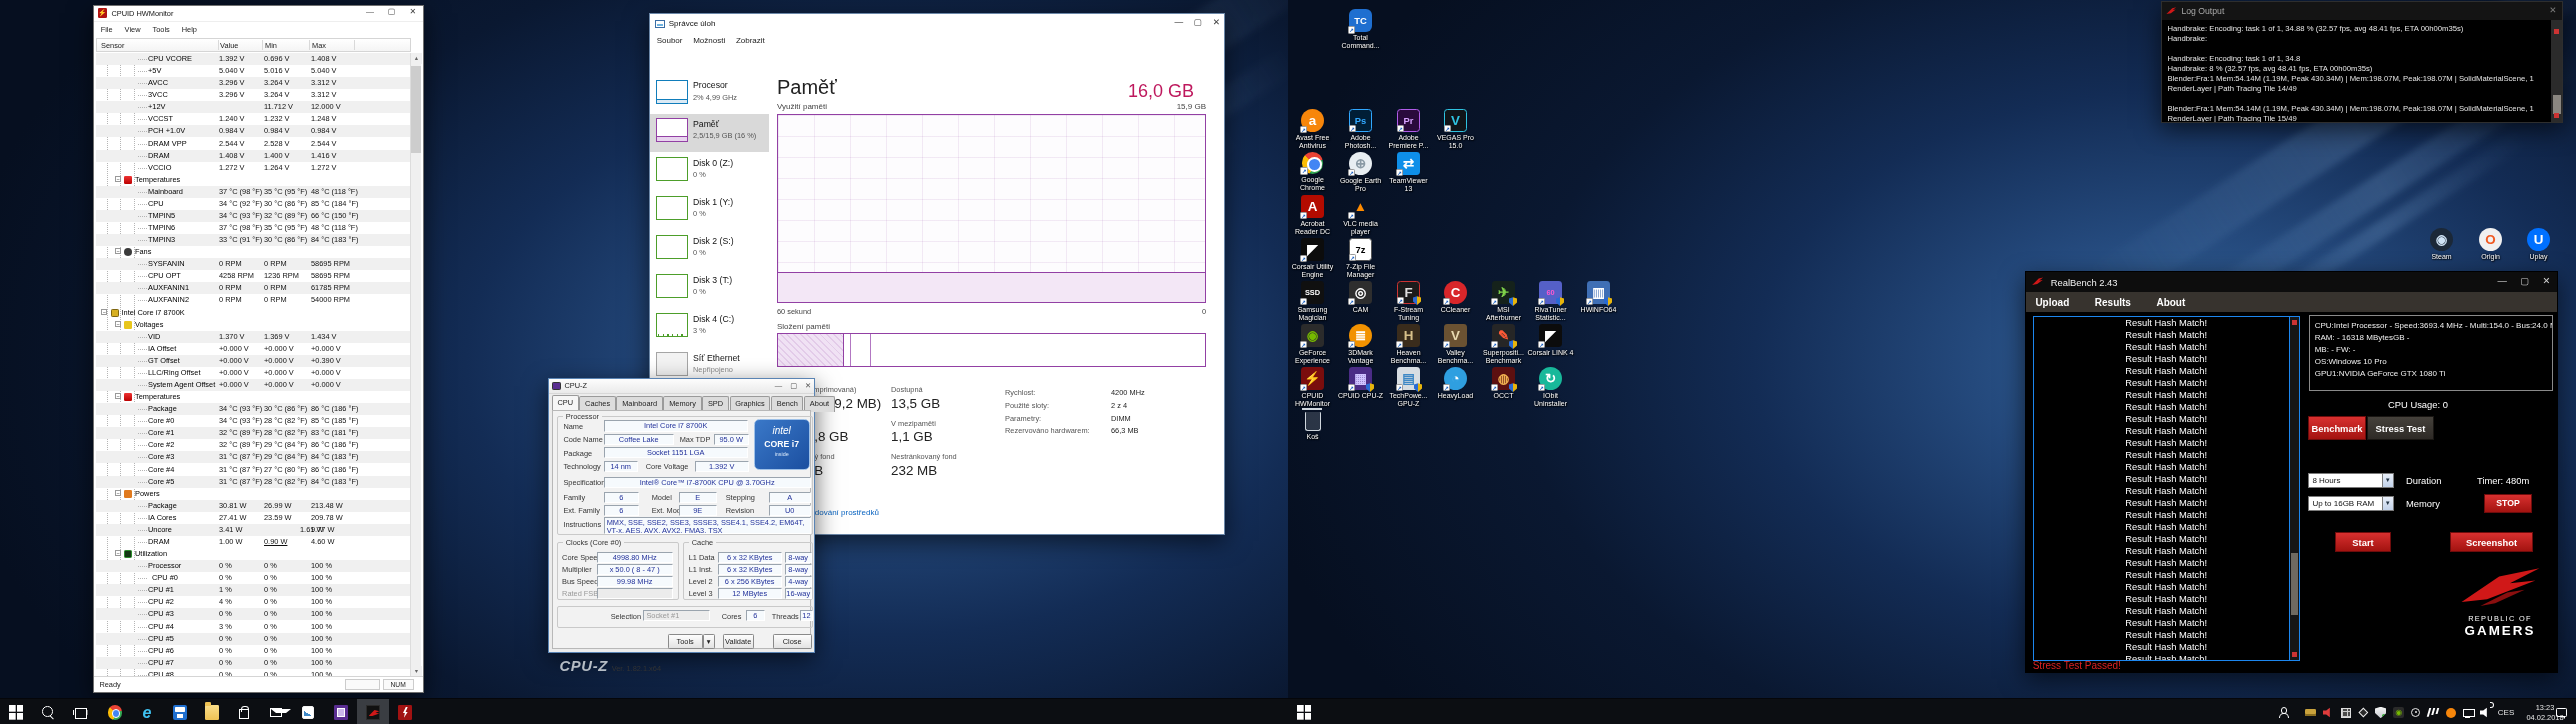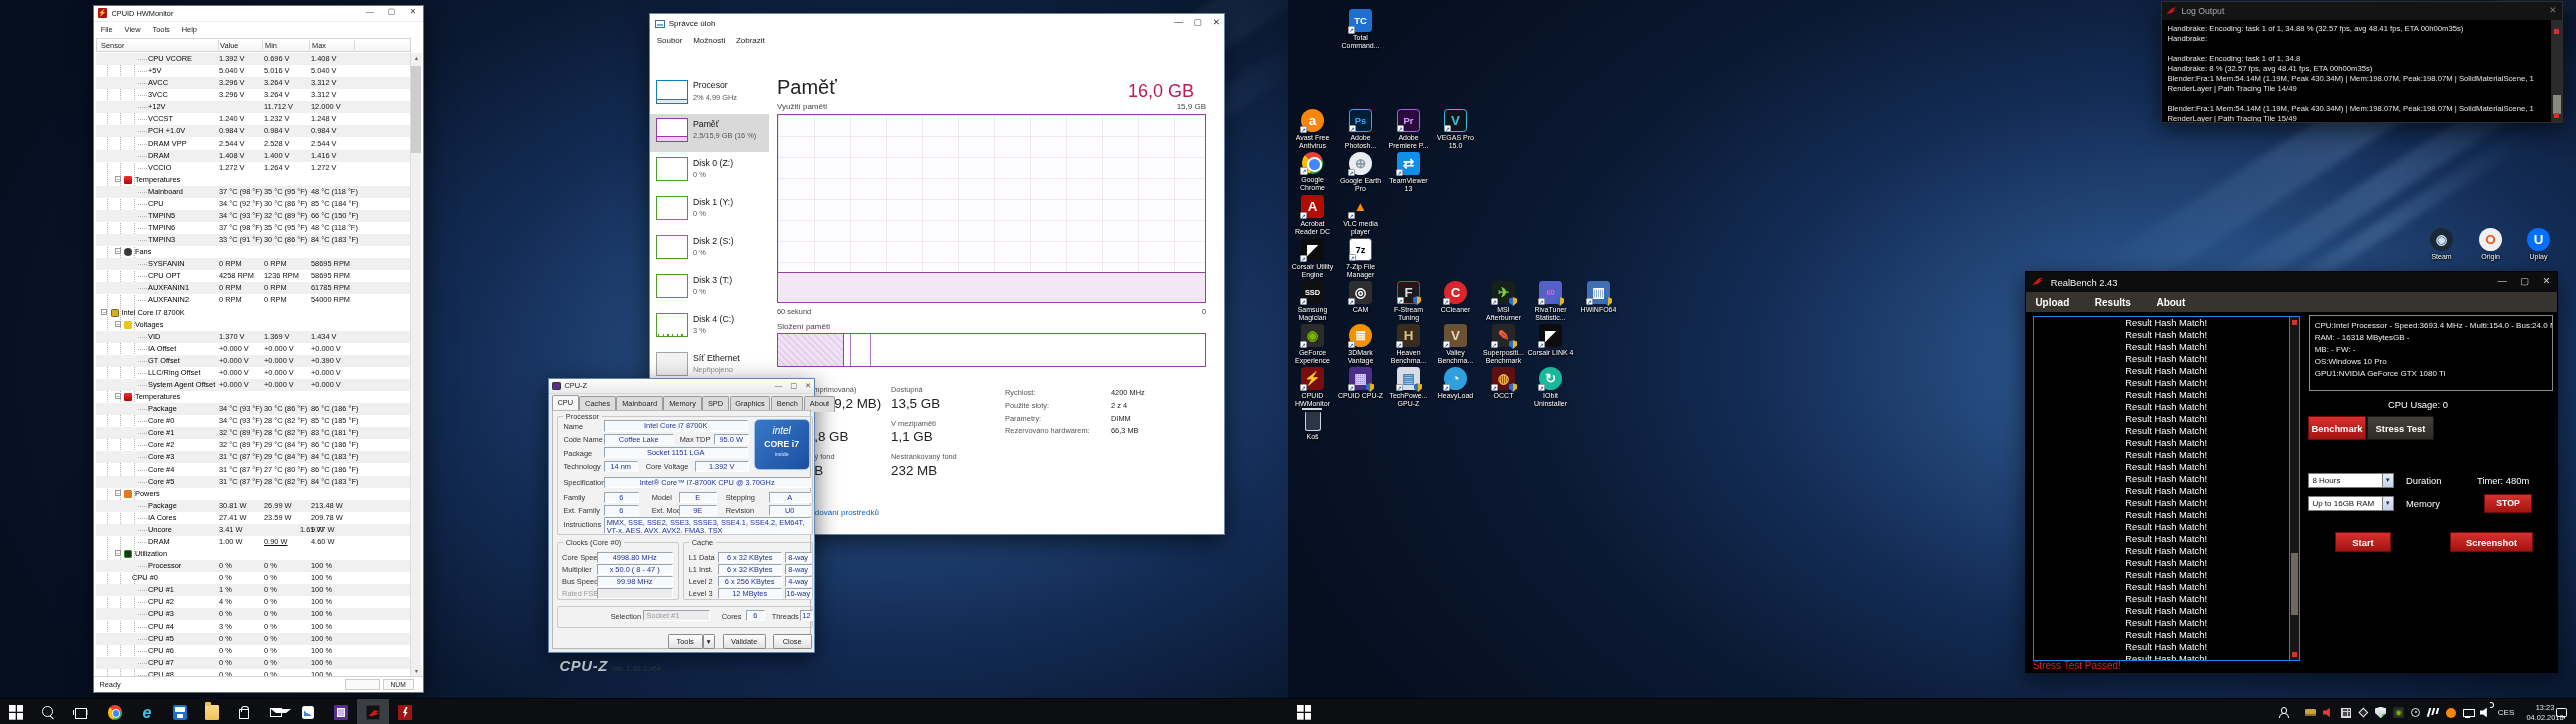--- a/index.html
+++ b/index.html
@@ -442,21 +442,21 @@
           <span style="color: rgb(255, 255, 255); font-size: 13.4px;">↻</span>
           <span class="dk-arrow">↗</span>
         </div>
         <div class="dk-lab">IObit Uninstaller</div>
       </div>
       <div class="dk" style="left: 1289px; top: 410px;">
         <div class="dk-bin"></div>
         <div class="dk-lab">Koš</div>
       </div>
       <div class="dk" style="left: 1337px; top: 9.4px;">
-        <div class="dk-ic dk-tile" style="background: rgb(31, 111, 208);">
+        <div class="dk-ic dk-tile" style="background: rgb(31, 111, 208); border-radius: 6px;">
           <span style="color: rgb(255, 255, 255); font-size: 9.4px;">TC</span>
           <span class="dk-arrow">↗</span>
         </div>
         <div class="dk-lab">Total Command...</div>
       </div>
       <div class="dk" style="left: 2418px; top: 228px;">
         <div class="dk-ic dk-circle" style="background: rgb(27, 40, 56);">
           <span style="color: rgb(207, 227, 245); font-size: 13.4px;">◉</span>
         </div>
         <div class="dk-lab">Steam</div>
@@ -787,21 +787,21 @@
         </div>
         <div class="hw-row alt" style="top: 507px;">
           <span class="hw-dots" style="left: 42px;"></span>
           <span class="hw-lab" style="left: 52px;">Processor</span>
           <span class="hw-val" style="left: 123px;">0 %</span>
           <span class="hw-min" style="left: 168px;">0 %</span>
           <span class="hw-max" style="left: 215px;">100 %</span>
         </div>
         <div class="hw-row" style="top: 519px;">
           <span class="hw-dots" style="left: 42px;"></span>
-          <span class="hw-lab" style="left: 36px; text-align: center;">CPU #0</span>
+          <span class="hw-lab" style="left: 56px; text-align: center;">CPU #0</span>
           <span class="hw-val" style="left: 123px;">0 %</span>
           <span class="hw-min" style="left: 168px;">0 %</span>
           <span class="hw-max" style="left: 215px;">100 %</span>
         </div>
         <div class="hw-row alt" style="top: 531px;">
           <span class="hw-dots" style="left: 42px;"></span>
           <span class="hw-lab" style="left: 52px;">CPU #1</span>
           <span class="hw-val" style="left: 123px;">1 %</span>
           <span class="hw-min" style="left: 168px;">0 %</span>
           <span class="hw-max" style="left: 215px;">100 %</span>
@@ -1041,21 +1041,21 @@
       <div class="f dis" style="left:90px;top:199px;width:67px;text-align:left;padding-left:2.7px">Socket #1</div>
       <span class="cz-l" style="left:169px;top:201px">Cores</span>
       <div class="f" style="left:193px;top:199px;width:19px">6</div>
       <span class="cz-l" style="left:219px;top:201px">Threads</span>
       <div class="f" style="left:247px;top:199px;width:13.4px">12</div>
 
       <div class="cz-logo">CPU-Z</div>
       <div class="cz-ver">Ver. 1.82.1.x64</div>
       <div class="cz-btn" style="left:115px;top:223px;width:35px">Tools</div>
       <div class="cz-btn" style="left:150px;top:223px;width:12px">▾</div>
-      <div class="cz-btn" style="left:170px;top:223px;width:43px">Validate</div>
+      <div class="cz-btn" style="left:170px;top:223px;width:31px">Validate</div>
       <div class="cz-btn" style="left:220px;top:223px;width:39px">Close</div>
     <span class="cz-l" style="left: 9.4px; top: 142px;">Core Speed</span>
         <div class="f" style="left: 44px; top: 141px; width: 76px;">4998.80 MHz</div>
         <span class="cz-l" style="left: 9.4px; top: 154px;">Multiplier</span>
         <div class="f" style="left: 44px; top: 153px; width: 76px;">x 50.0 ( 8 - 47 )</div>
         <span class="cz-l" style="left: 9.4px; top: 166px;">Bus Speed</span>
         <div class="f" style="left: 44px; top: 165px; width: 76px;">99.98 MHz</div>
         <span class="cz-l" style="left: 9.4px; top: 178px; color: rgb(153, 153, 153);">Rated FSB</span>
         <div class="f dis" style="left: 44px; top: 177px; width: 76px;"></div>
         <span class="cz-l" style="left: 136px; top: 142px;">L1 Data</span>
@@ -1173,20 +1173,28 @@
     <span class="rb-lab" style="left:451px;top:203px">Timer: 480m</span>
     <div class="rb-dd" style="left:282px;top:224px;width:86px">
       <span>Up to 16GB RAM</span>
       <span class="ar">▼</span>
     </div>
     <span class="rb-lab" style="left:380px;top:226px">Memory</span>
     <div class="rbtn" style="left:458px;top:222px;width:48px;height:19px;line-height:17.4px;font-size:8.7px">STOP</div>
     <div class="rbtn" style="left:309px;top:260px;width:56px;height:20px;line-height:19px;font-size:9.4px">Start</div>
     <div class="rbtn" style="left:424px;top:260px;width:83px;height:20px;line-height:19px;font-size:9.4px">Screenshot</div>
     <div class="rb-status">Stress Test Passed!</div>
+    <div class="rog">
+      <svg width="81" height="43" viewBox="0 0 120 64">
+        <path d="M2 52 L58 14 L118 2 L74 24 L112 20 L40 48 Z" fill="#d01818"></path>
+        <path d="M30 58 L70 38 L96 34 L52 54 Z" fill="#8a0f0f"></path>
+      </svg>
+      <div class="r1">REPUBLIC OF</div>
+      <div class="r2">GAMERS</div>
+    </div>
   </div>
 
   <div class="taskbar" id="taskbar">
       <div class="tb-btn" style="left: 0px;">
         <div class="tb-ic g-start"></div>
       </div>
       <div class="tb-btn" style="left: 32px;">
         <div class="tb-ic g-search"></div>
       </div>
       <div class="tb-btn" style="left: 64px;">

